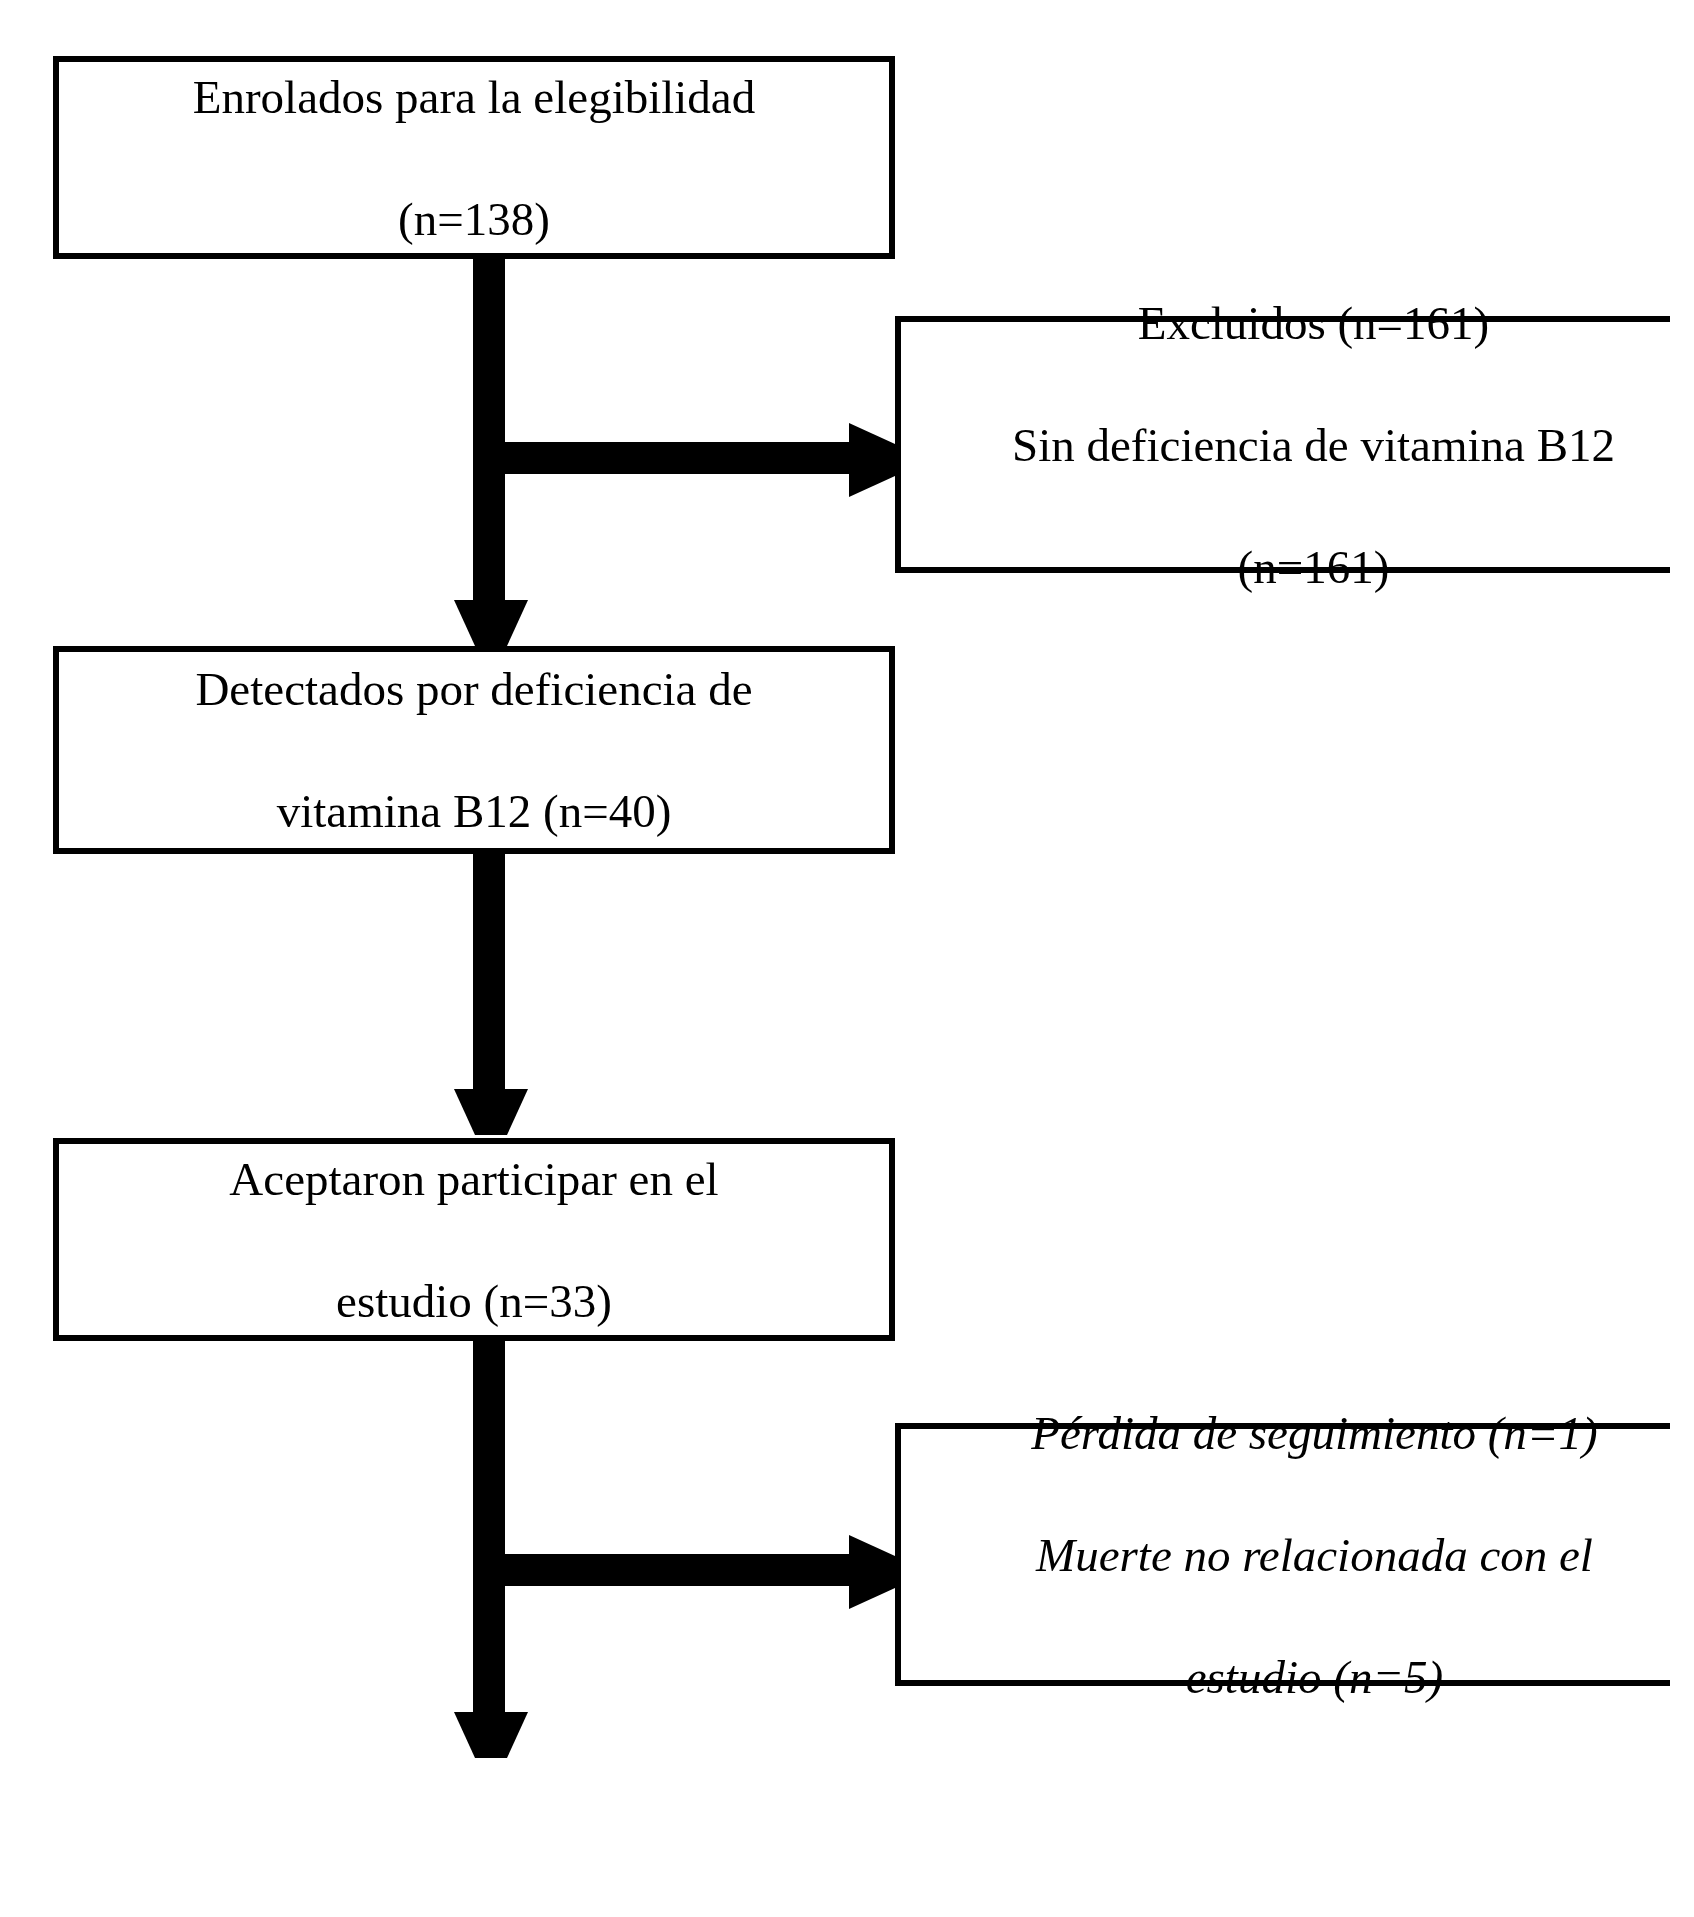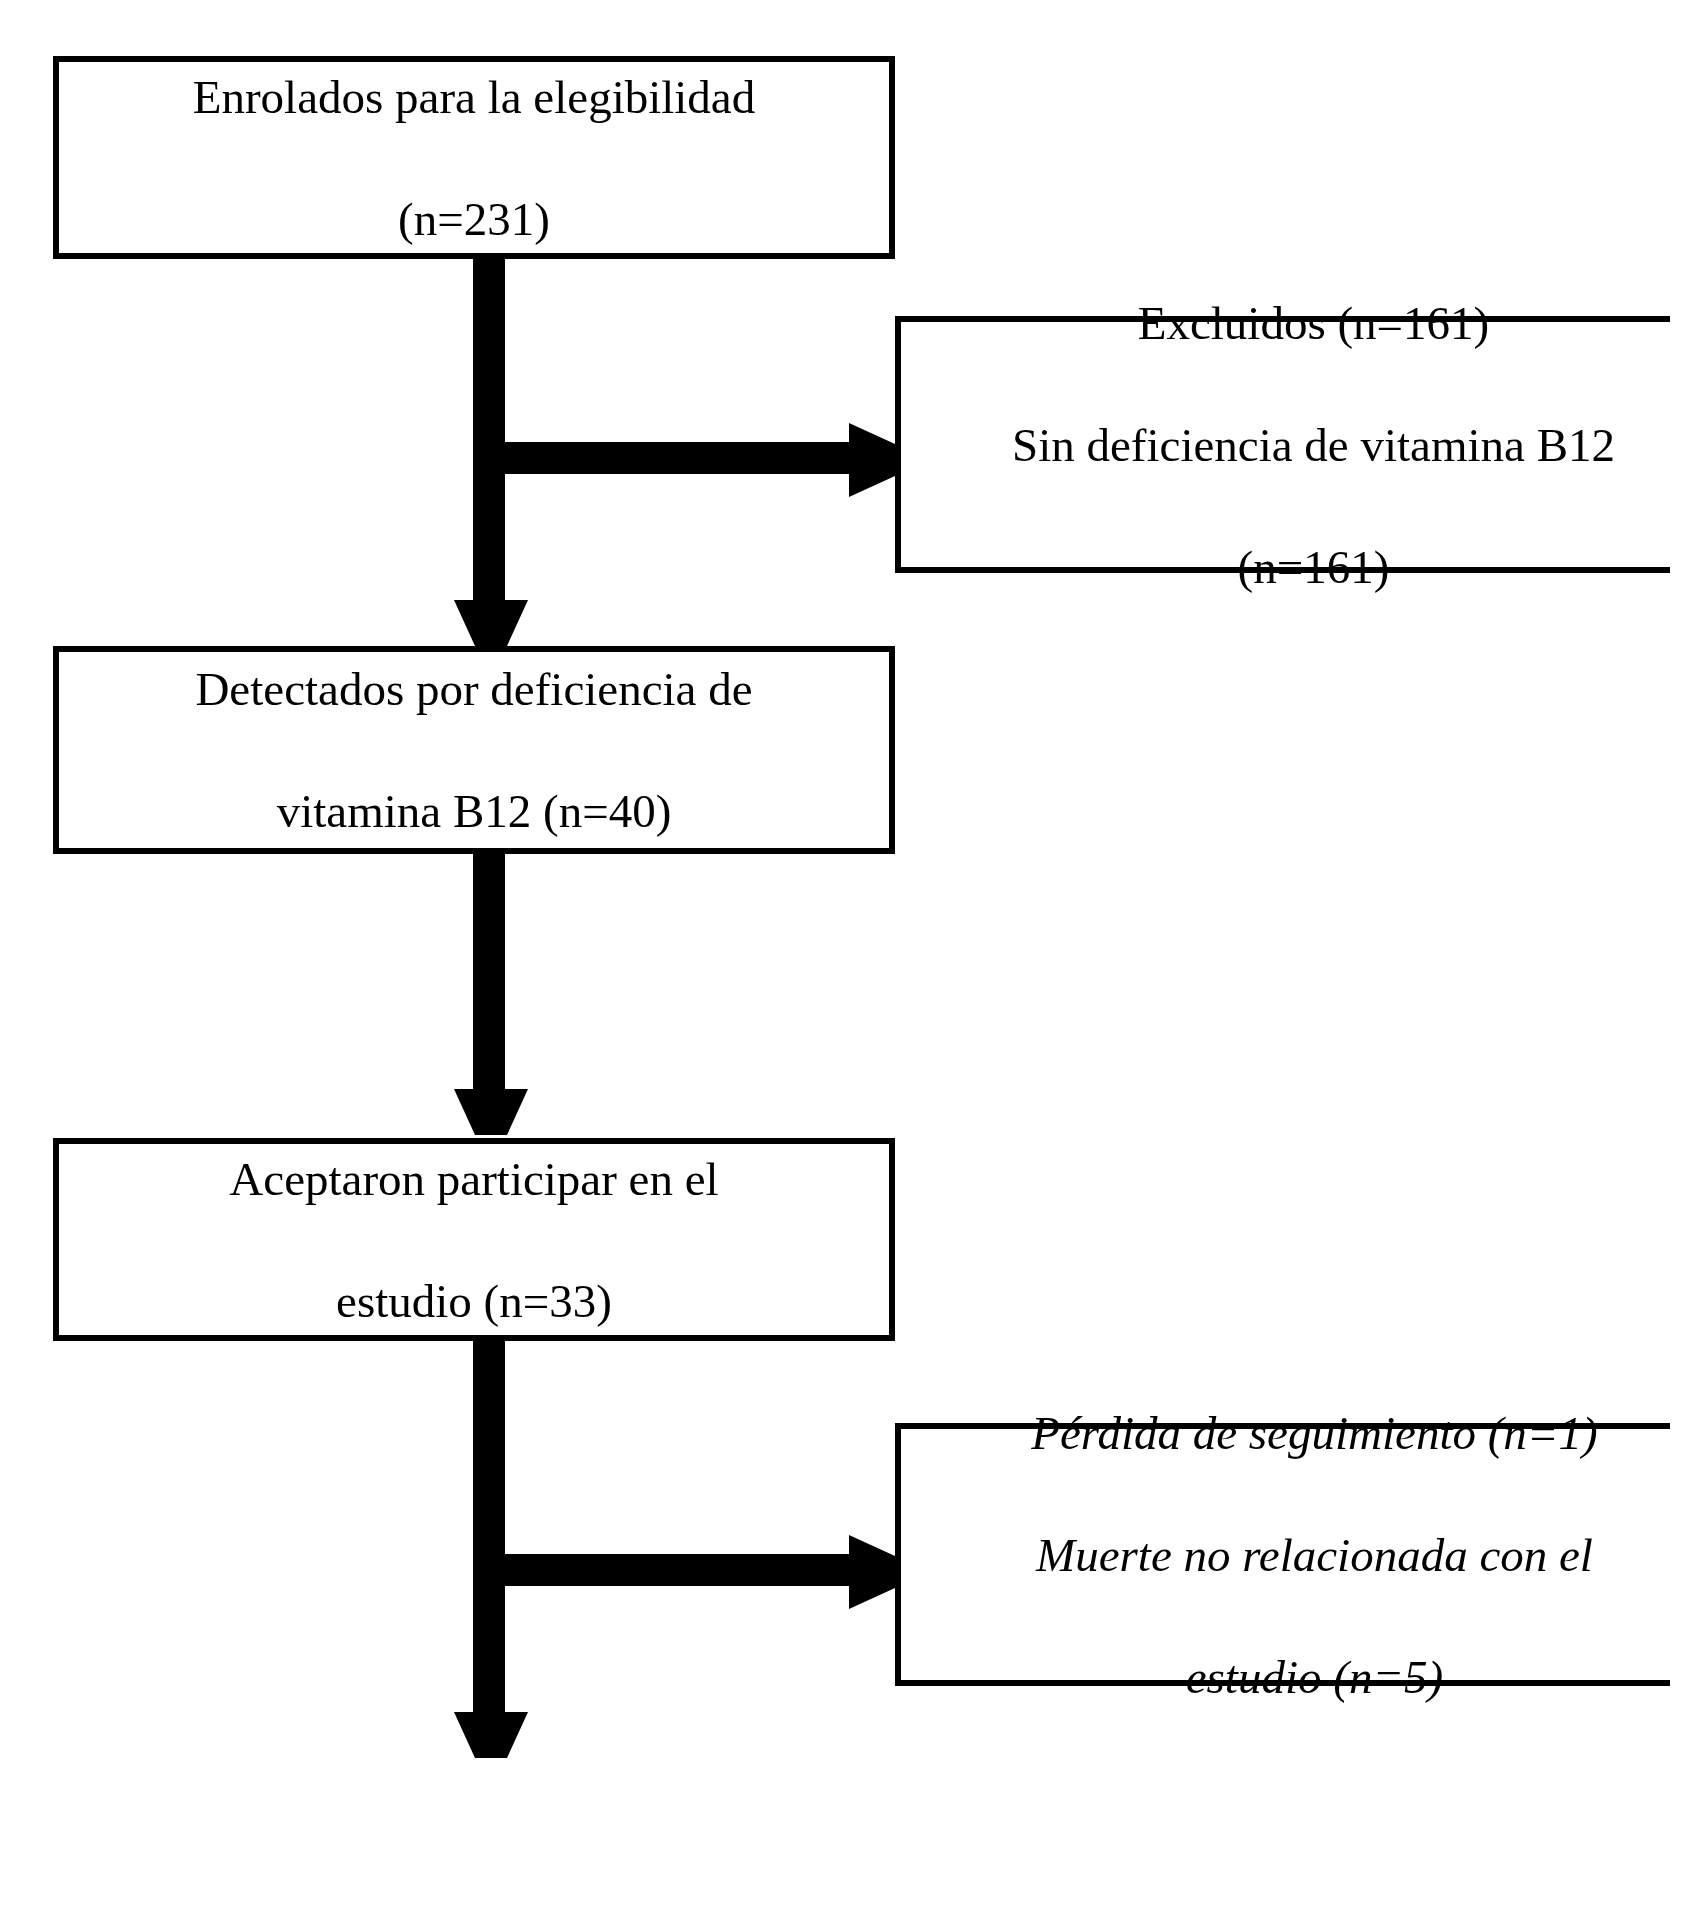--- a/index.html
+++ b/index.html
@@ -67,21 +67,21 @@
   .ah-branch1 { left: 801px; top: 375px; }
   .ah-branch2 { left: 801px; top: 1487px; }
 </style>
 </head>
 <body>
 
 <div class="canvas">
 
   <div class="box b-enrolled">
     <div class="tline">Enrolados para la elegibilidad</div>
-    <div class="tline">(n=231)</div>
+    <div class="tline">(n=138)</div>
   </div>
 
   <div class="box b-excluded">
     <div class="tline">Excluidos (n=161)</div>
     <div class="tline">Sin deficiencia de vitamina B12</div>
     <div class="tline">(n=161)</div>
   </div>
 
   <div class="box b-detected">
     <div class="tline">Detectados por deficiencia de</div>

